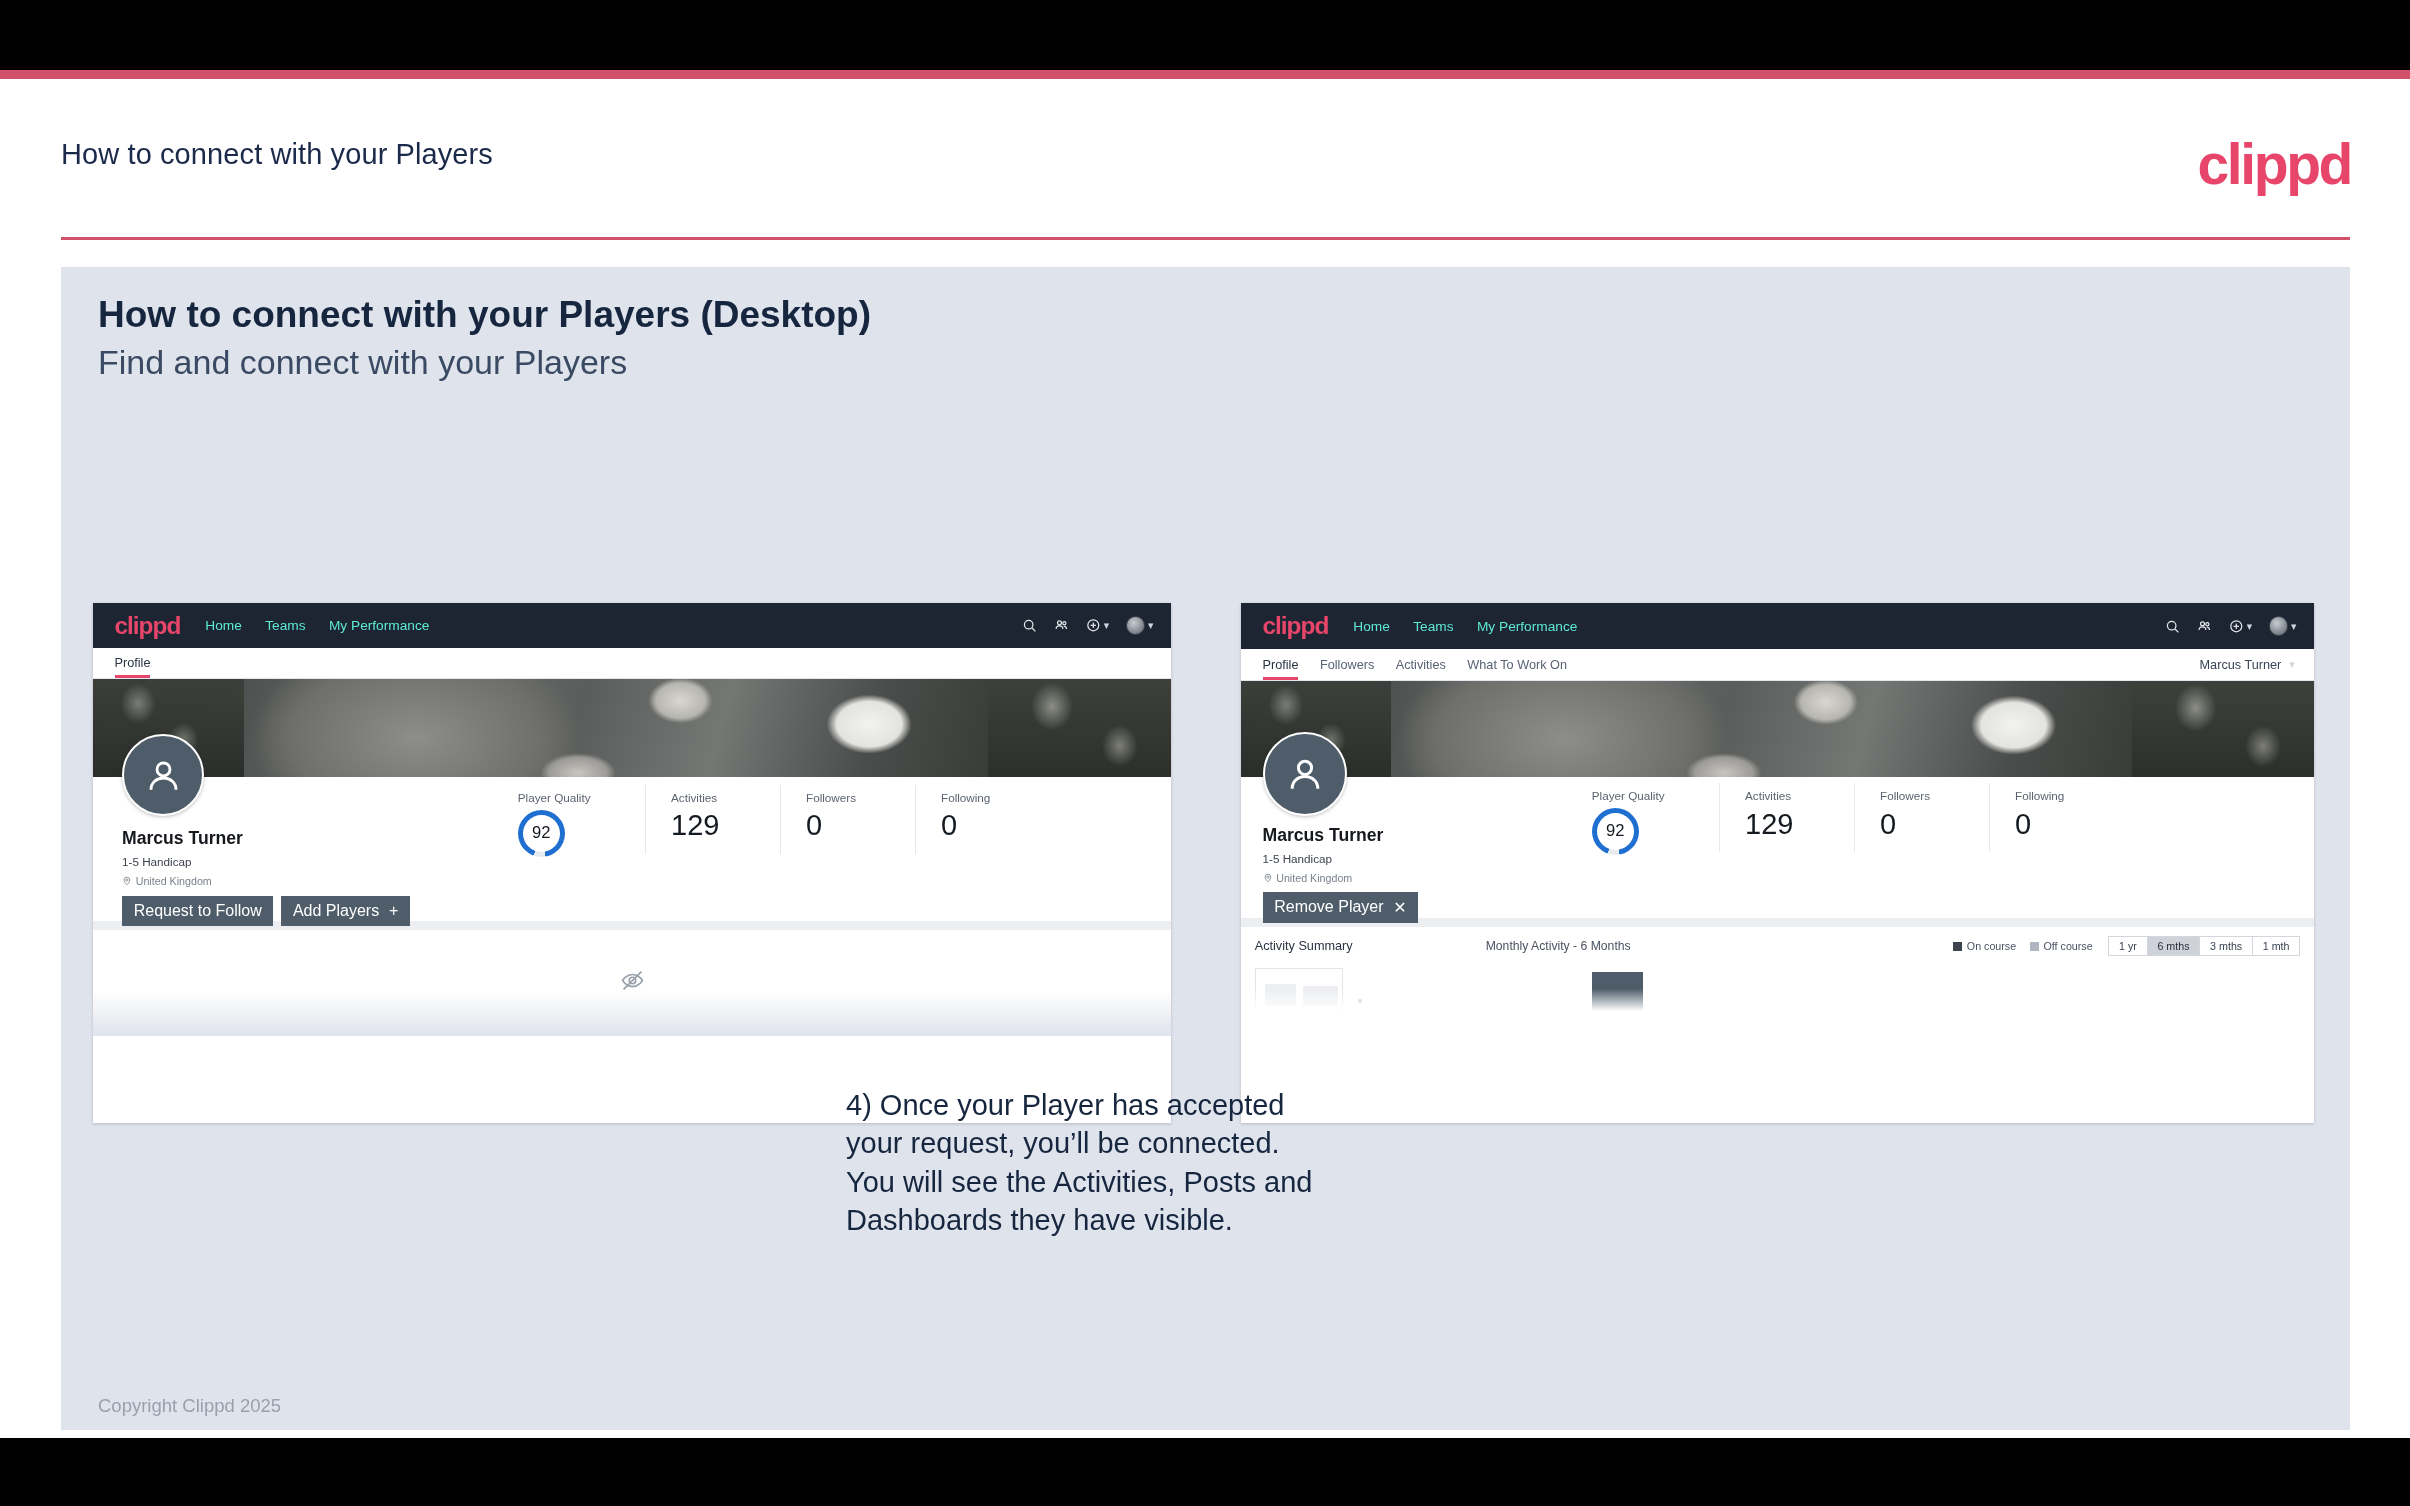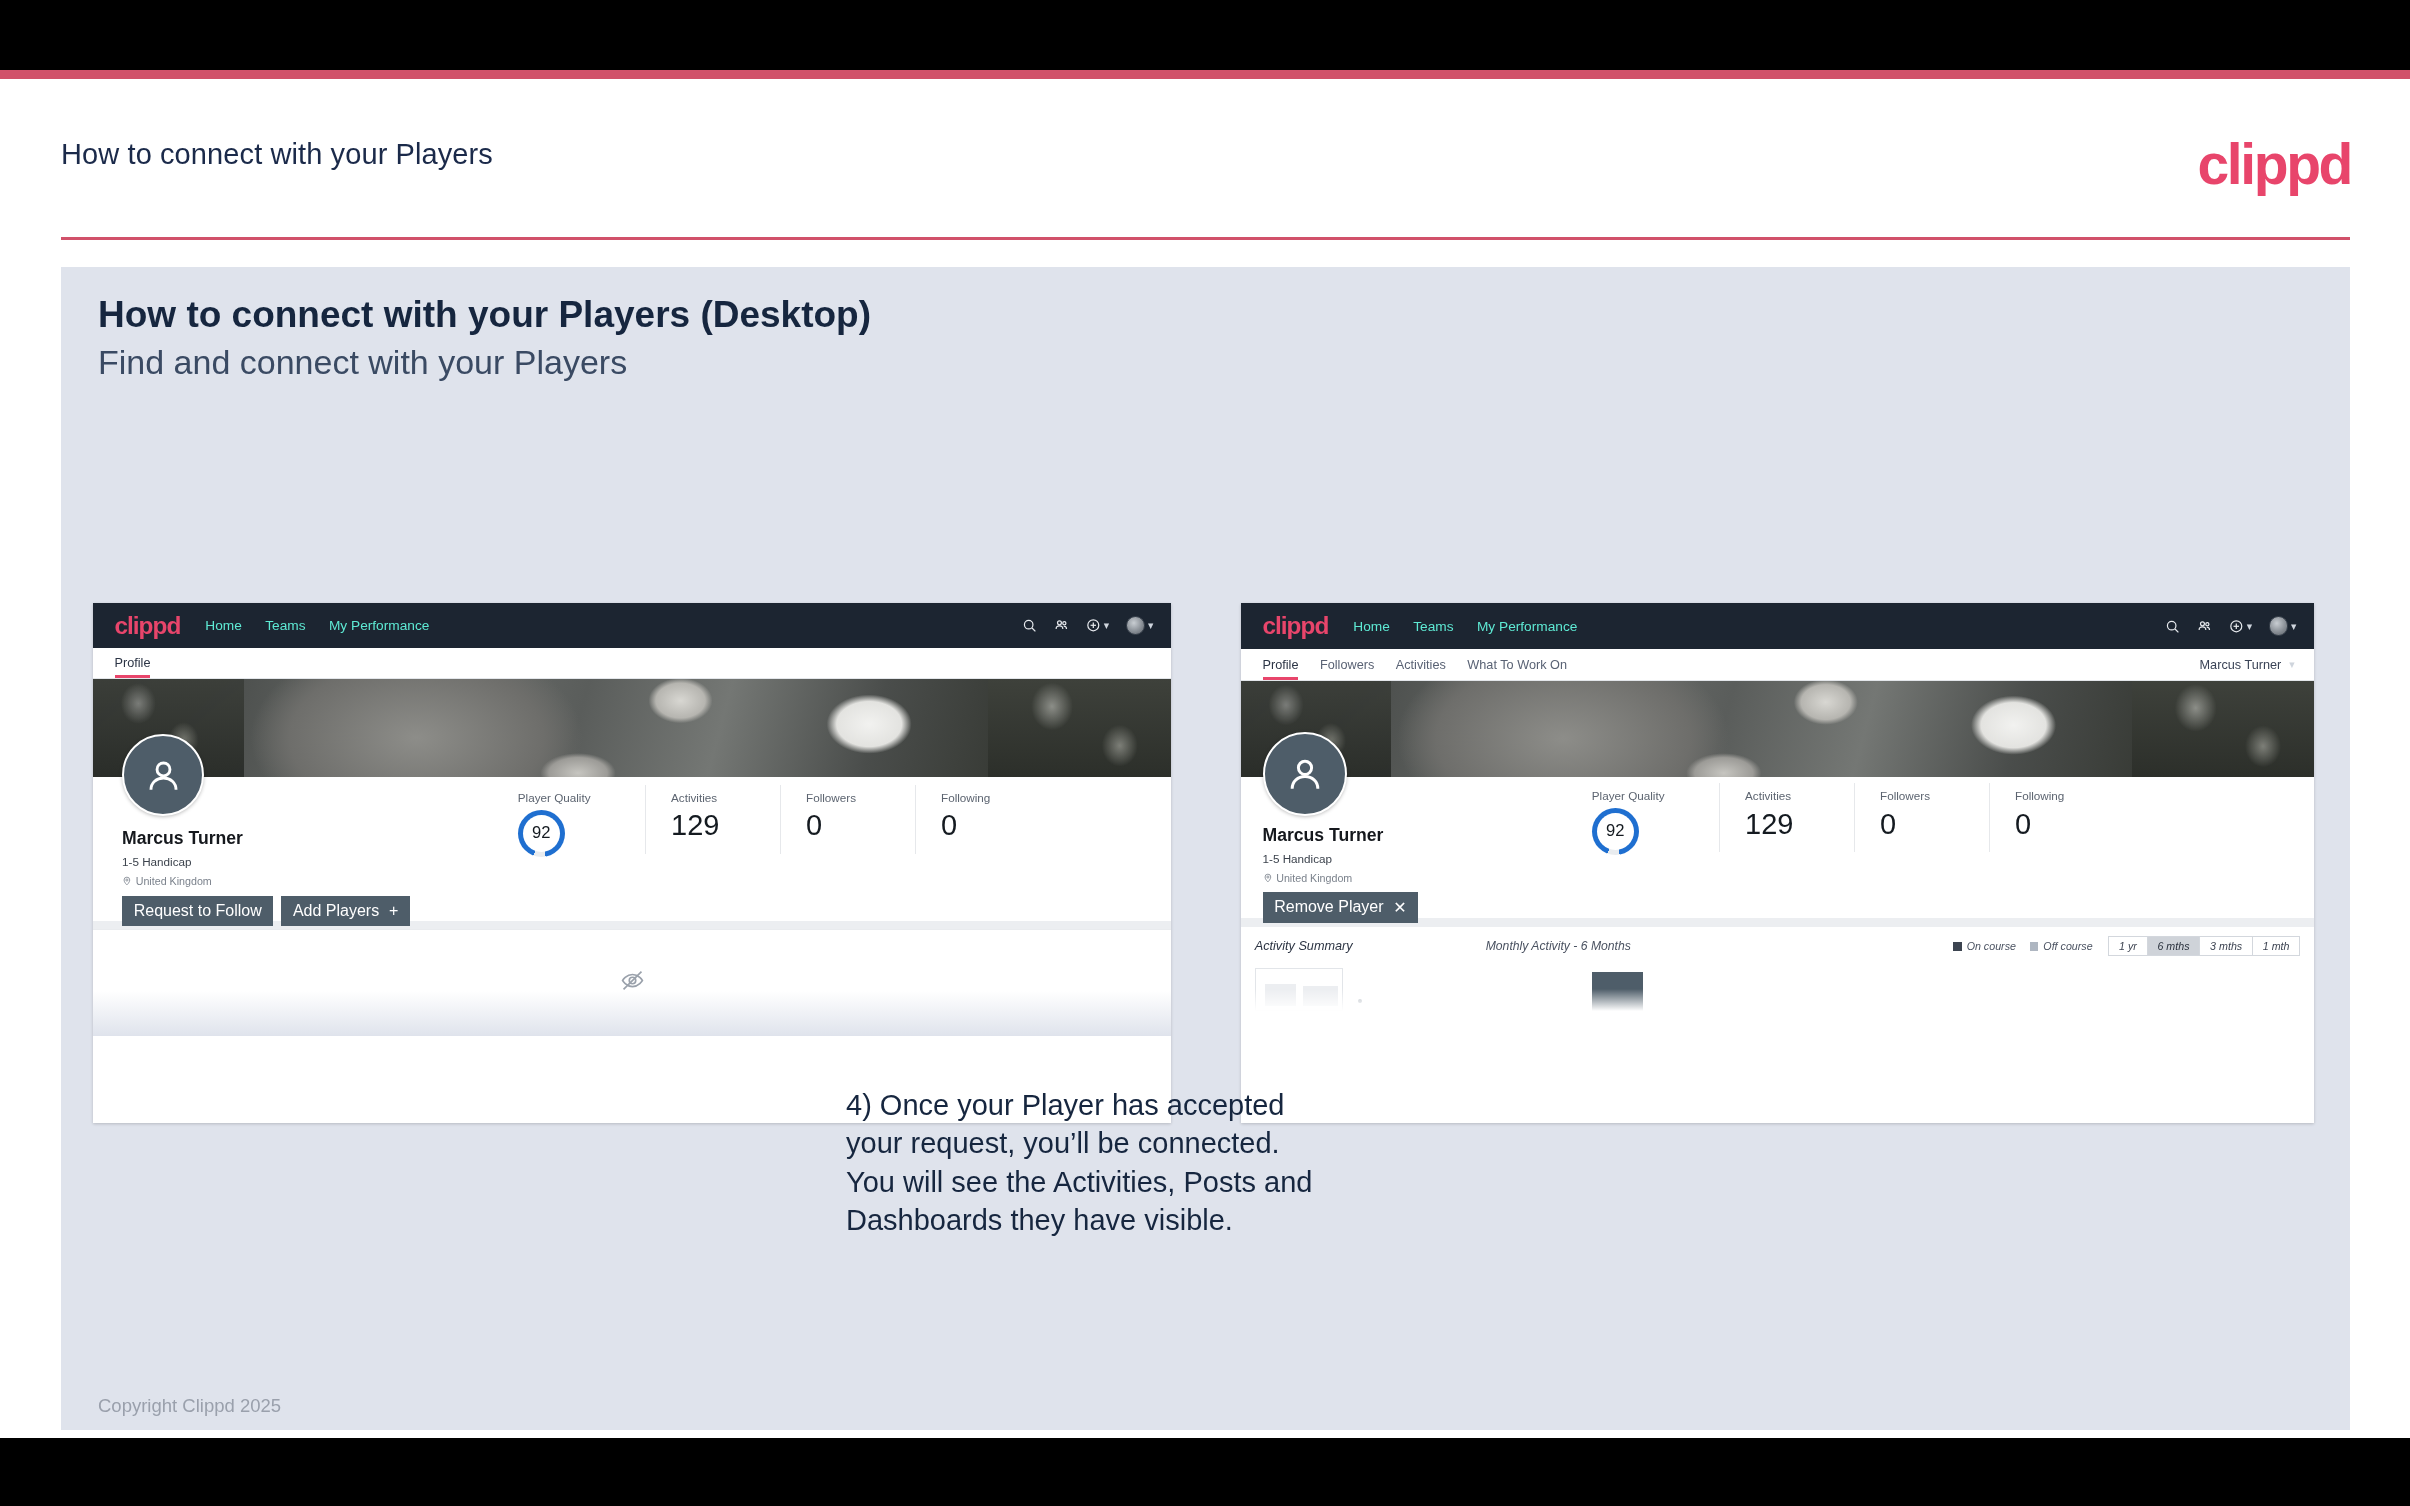--- a/index.html
+++ b/index.html
@@ -218,21 +218,21 @@
   }
   .eye-off { color:#9aa1ab; }
   .shot-inner-gap { height:7.8px; background:#eceef1; width:100%; }
 
   
   .activity {
     position:relative; width:100%; height:auto; background:#fff;
     border-top:1px solid #eceef1;
   }
   .act-head {
-    position:relative; height:39px; display:flex; align-items:center;font-style:italic;
+    position:relative; height:39px; display:flex; align-items:center;
   }
   .act-title { font-size:12.7px; color:#2b3342; margin-left:13.7px; font-weight:400; }
   .act-sub  { font-size:12.2px; color:#4a5261; margin-left:133px; }
   .act-right { margin-left:auto; display:flex; align-items:center; gap:15.6px; margin-right:13.7px; }
   .legend { display:flex; align-items:center; gap:13.7px; }
   .leg { display:flex; align-items:center; gap:4.9px; font-size:10.7px; color:#4a5261; }
   .sw { width:8.8px; height:8.8px; display:inline-block; }
   .seg { display:flex; border:1px solid #d3d7dd; }
   .seg span {
     font-size:10.7px; color:#3c4351; padding:2.9px 9.8px;

